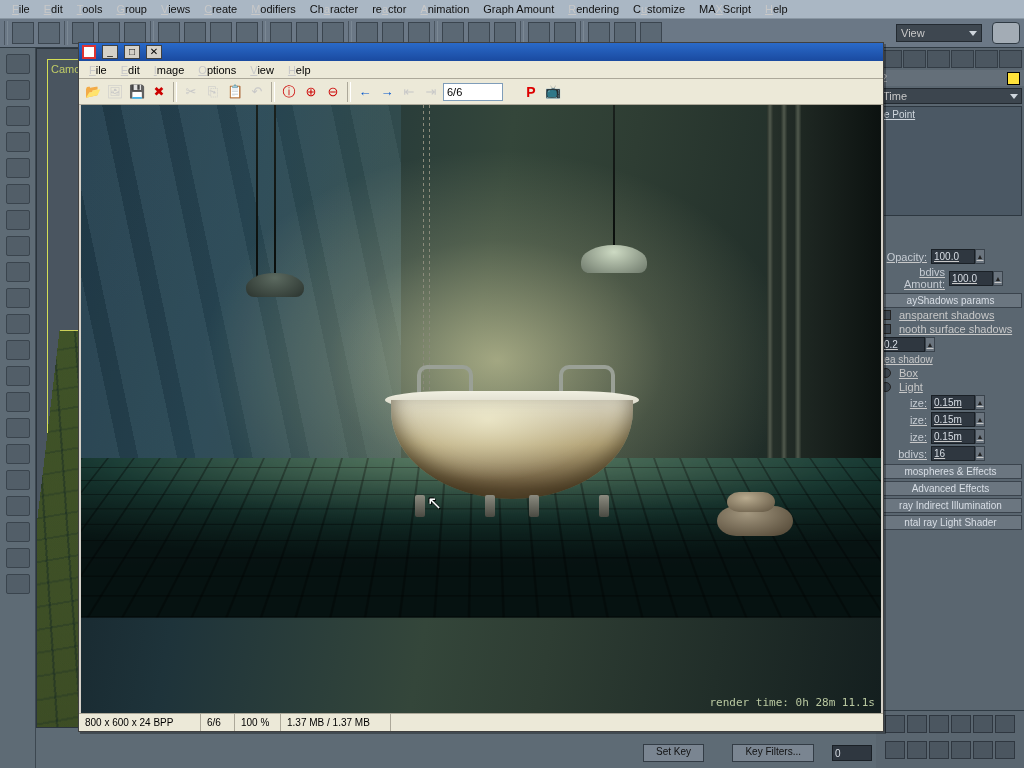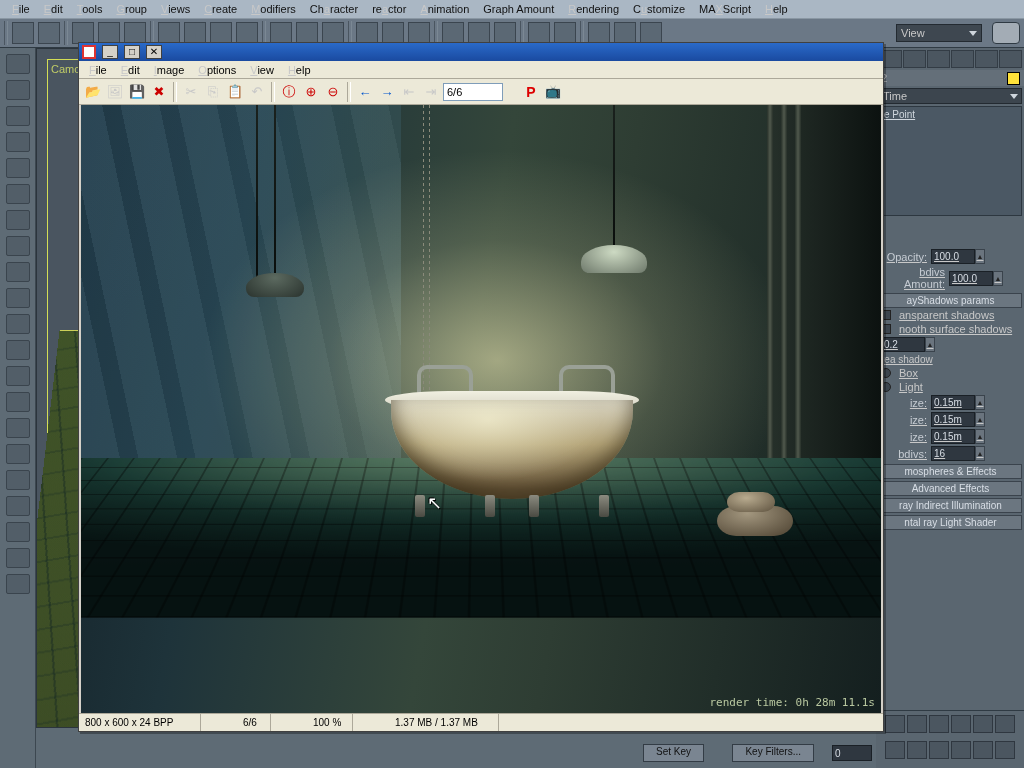--- a/index.html
+++ b/index.html
@@ -66,21 +66,21 @@
   .iv-title .txt{color:#fff;font-size:11px;flex:1;white-space:nowrap;overflow:hidden;}
   .iv-title .wbtn{width:16px;height:14px;background:#d4d0c8;border:1px solid #404040;color:#000;font-size:10px;line-height:11px;text-align:center;margin-left:2px;font-family:Marlett,Arial;}
   .iv-menu{height:18px;background:#ece9d8;display:flex;align-items:center;gap:2px;padding:0 4px;border-bottom:1px solid #aca899;}
   .iv-menu span{color:#000;padding:1px 6px;}
   .iv-menu span u{text-decoration:underline;}
   .iv-tb{height:26px;background:#ece9d8;display:flex;align-items:center;gap:2px;padding:0 4px;border-bottom:1px solid #aca899;}
   .iv-tb .b{width:20px;height:20px;border:1px solid transparent;display:flex;align-items:center;justify-content:center;font-size:13px;}
   .iv-tb .vsep{width:4px;height:20px;border-left:1px solid #aca899;border-right:1px solid #fff;margin:0 2px;}
   .iv-tb input{width:60px;height:18px;border:1px solid #7f9db9;background:#fff;color:#000;padding:0 3px;font-size:11px;}
   .iv-tb .P{color:#d00;font-weight:bold;font-size:14px;}
-  .iv-status{position:absolute;left:0;right:0;bottom:0;height:18px;background:#ece9d8;border-top:1px solid #aca899;display:flex;gap:36px;}
+  .iv-status{position:absolute;left:0;right:0;bottom:0;height:18px;background:#ece9d8;border-top:1px solid #aca899;display:flex;}
   .iv-status .cell{border-right:1px solid #aca899;padding:1px 6px;color:#000;font-size:10px;display:flex;align-items:center;}
   .iv-canvas{position:absolute;left:2px;right:2px;top:62px;bottom:18px;background:#000;overflow:hidden;}
 
   
   .scene{position:relative;width:100%;height:100%;
     background:
       radial-gradient(ellipse 420px 300px at 52% 42%, rgba(255,248,190,.55), rgba(255,248,190,.15) 40%, rgba(30,40,40,0) 70%),
       linear-gradient(100deg, #15232a 0%, #1e333a 20%, #34463a 48%, #2e3d33 62%, #141f1f 100%);
   }
   .floor{position:absolute;left:0;right:0;bottom:0;height:42%;

